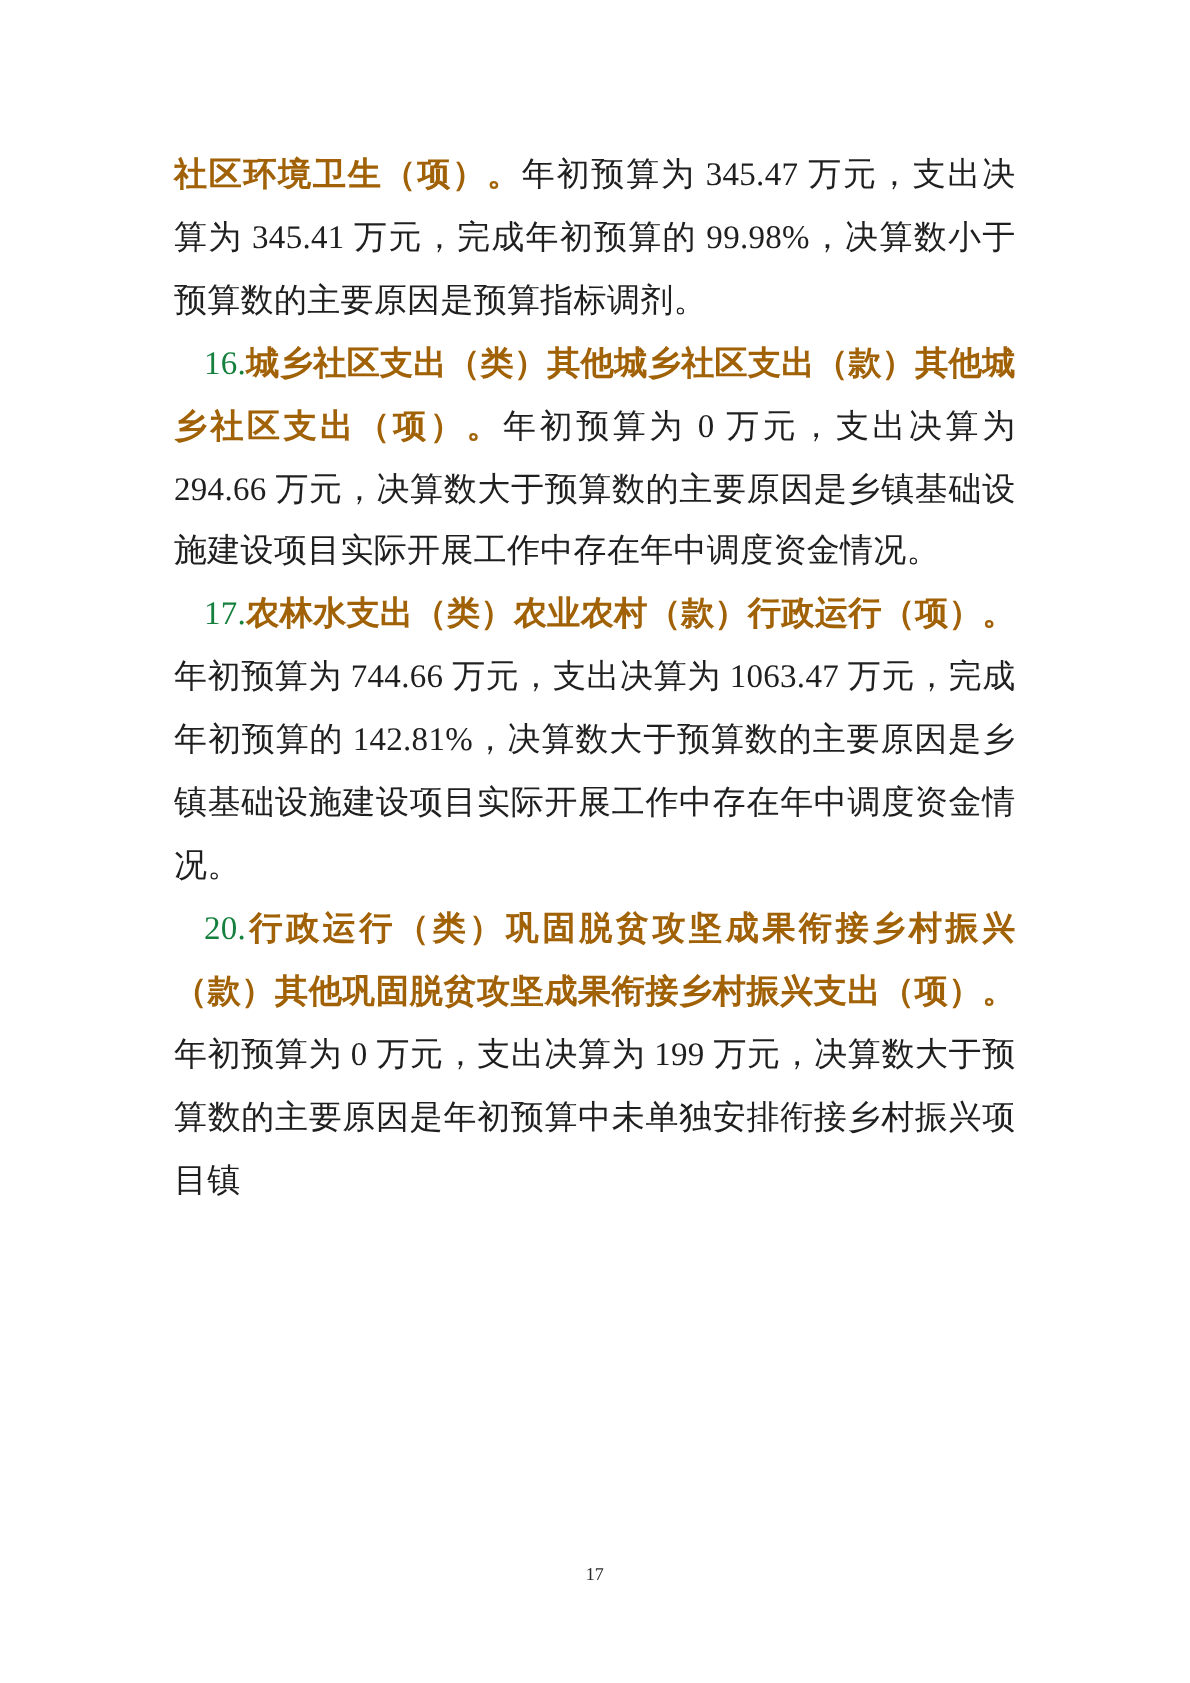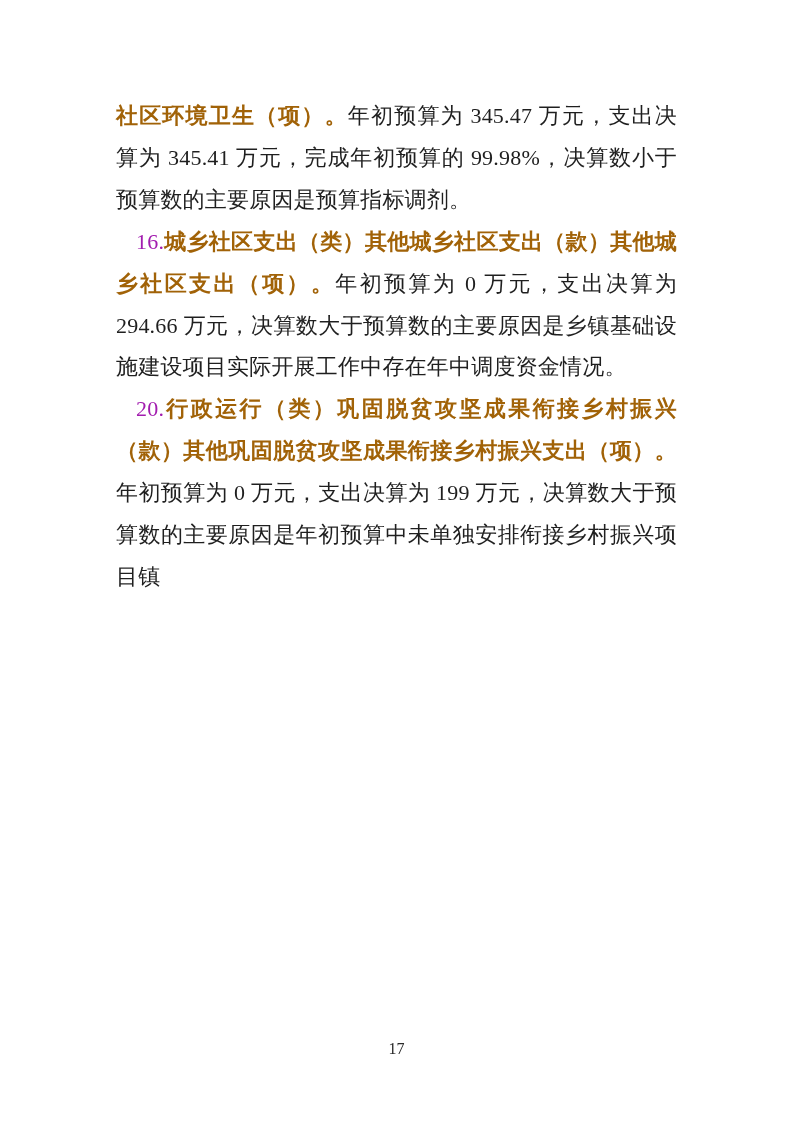--- a/index.html
+++ b/index.html
@@ -32,53 +32,54 @@
     .para {
       margin: 0;
       padding: 0;
       text-align: justify;
     }
     .para.indented {
       text-indent: 20px;
     }
     .para-num {
       font-weight: normal;
-      color: #a21caf;
+      color: #15803d;
     }
     .para-heading {
       font-weight: bold;
       color: #a16207;
     }
     .para-body {
       font-weight: normal;
       color: #1f1f1f;
     }
     .footer {
       position: absolute;
       left: 0;
       right: 0;
       top: 1040px;
       text-align: center;
-      font-size: 16px;
+      font-size: 12px;
       line-height: 18px;
       color: #2a2a2a;
       font-family: "Liberation Serif", "DejaVu Serif", serif;
     }
   </style>
 </head>
 <body>
 
 <div class="page">
 
   <main class="text-block">
 
     <p class="para"><span class="para-heading">社区环境卫生（项）。</span><span class="para-body">年初预算为 345.47 万元，支出决算为 345.41 万元，完成年初预算的 99.98%，决算数小于预算数的主要原因是预算指标调剂。</span></p>
 
     <p class="para indented"><span class="para-num">16.</span><span class="para-heading">城乡社区支出（类）其他城乡社区支出（款）其他城乡社区支出（项）。</span><span class="para-body">年初预算为 0 万元，支出决算为 294.66 万元，决算数大于预算数的主要原因是乡镇基础设施建设项目实际开展工作中存在年中调度资金情况。</span></p>
 
+    <p class="para indented"><span class="para-num">17.</span><span class="para-heading">农林水支出（类）农业农村（款）行政运行（项）。</span><span class="para-body">年初预算为 744.66 万元，支出决算为 1063.47 万元，完成年初预算的 142.81%，决算数大于预算数的主要原因是乡镇基础设施建设项目实际开展工作中存在年中调度资金情况。</span></p>
 
 
 
     <p class="para indented"><span class="para-num">20.</span><span class="para-heading">行政运行（类）巩固脱贫攻坚成果衔接乡村振兴（款）其他巩固脱贫攻坚成果衔接乡村振兴支出（项）。</span><span class="para-body">年初预算为 0 万元，支出决算为 199 万元，决算数大于预算数的主要原因是年初预算中未单独安排衔接乡村振兴项目镇</span></p>
 
   </main>
 
   <footer class="footer">
     <span>17</span>
   </footer>

